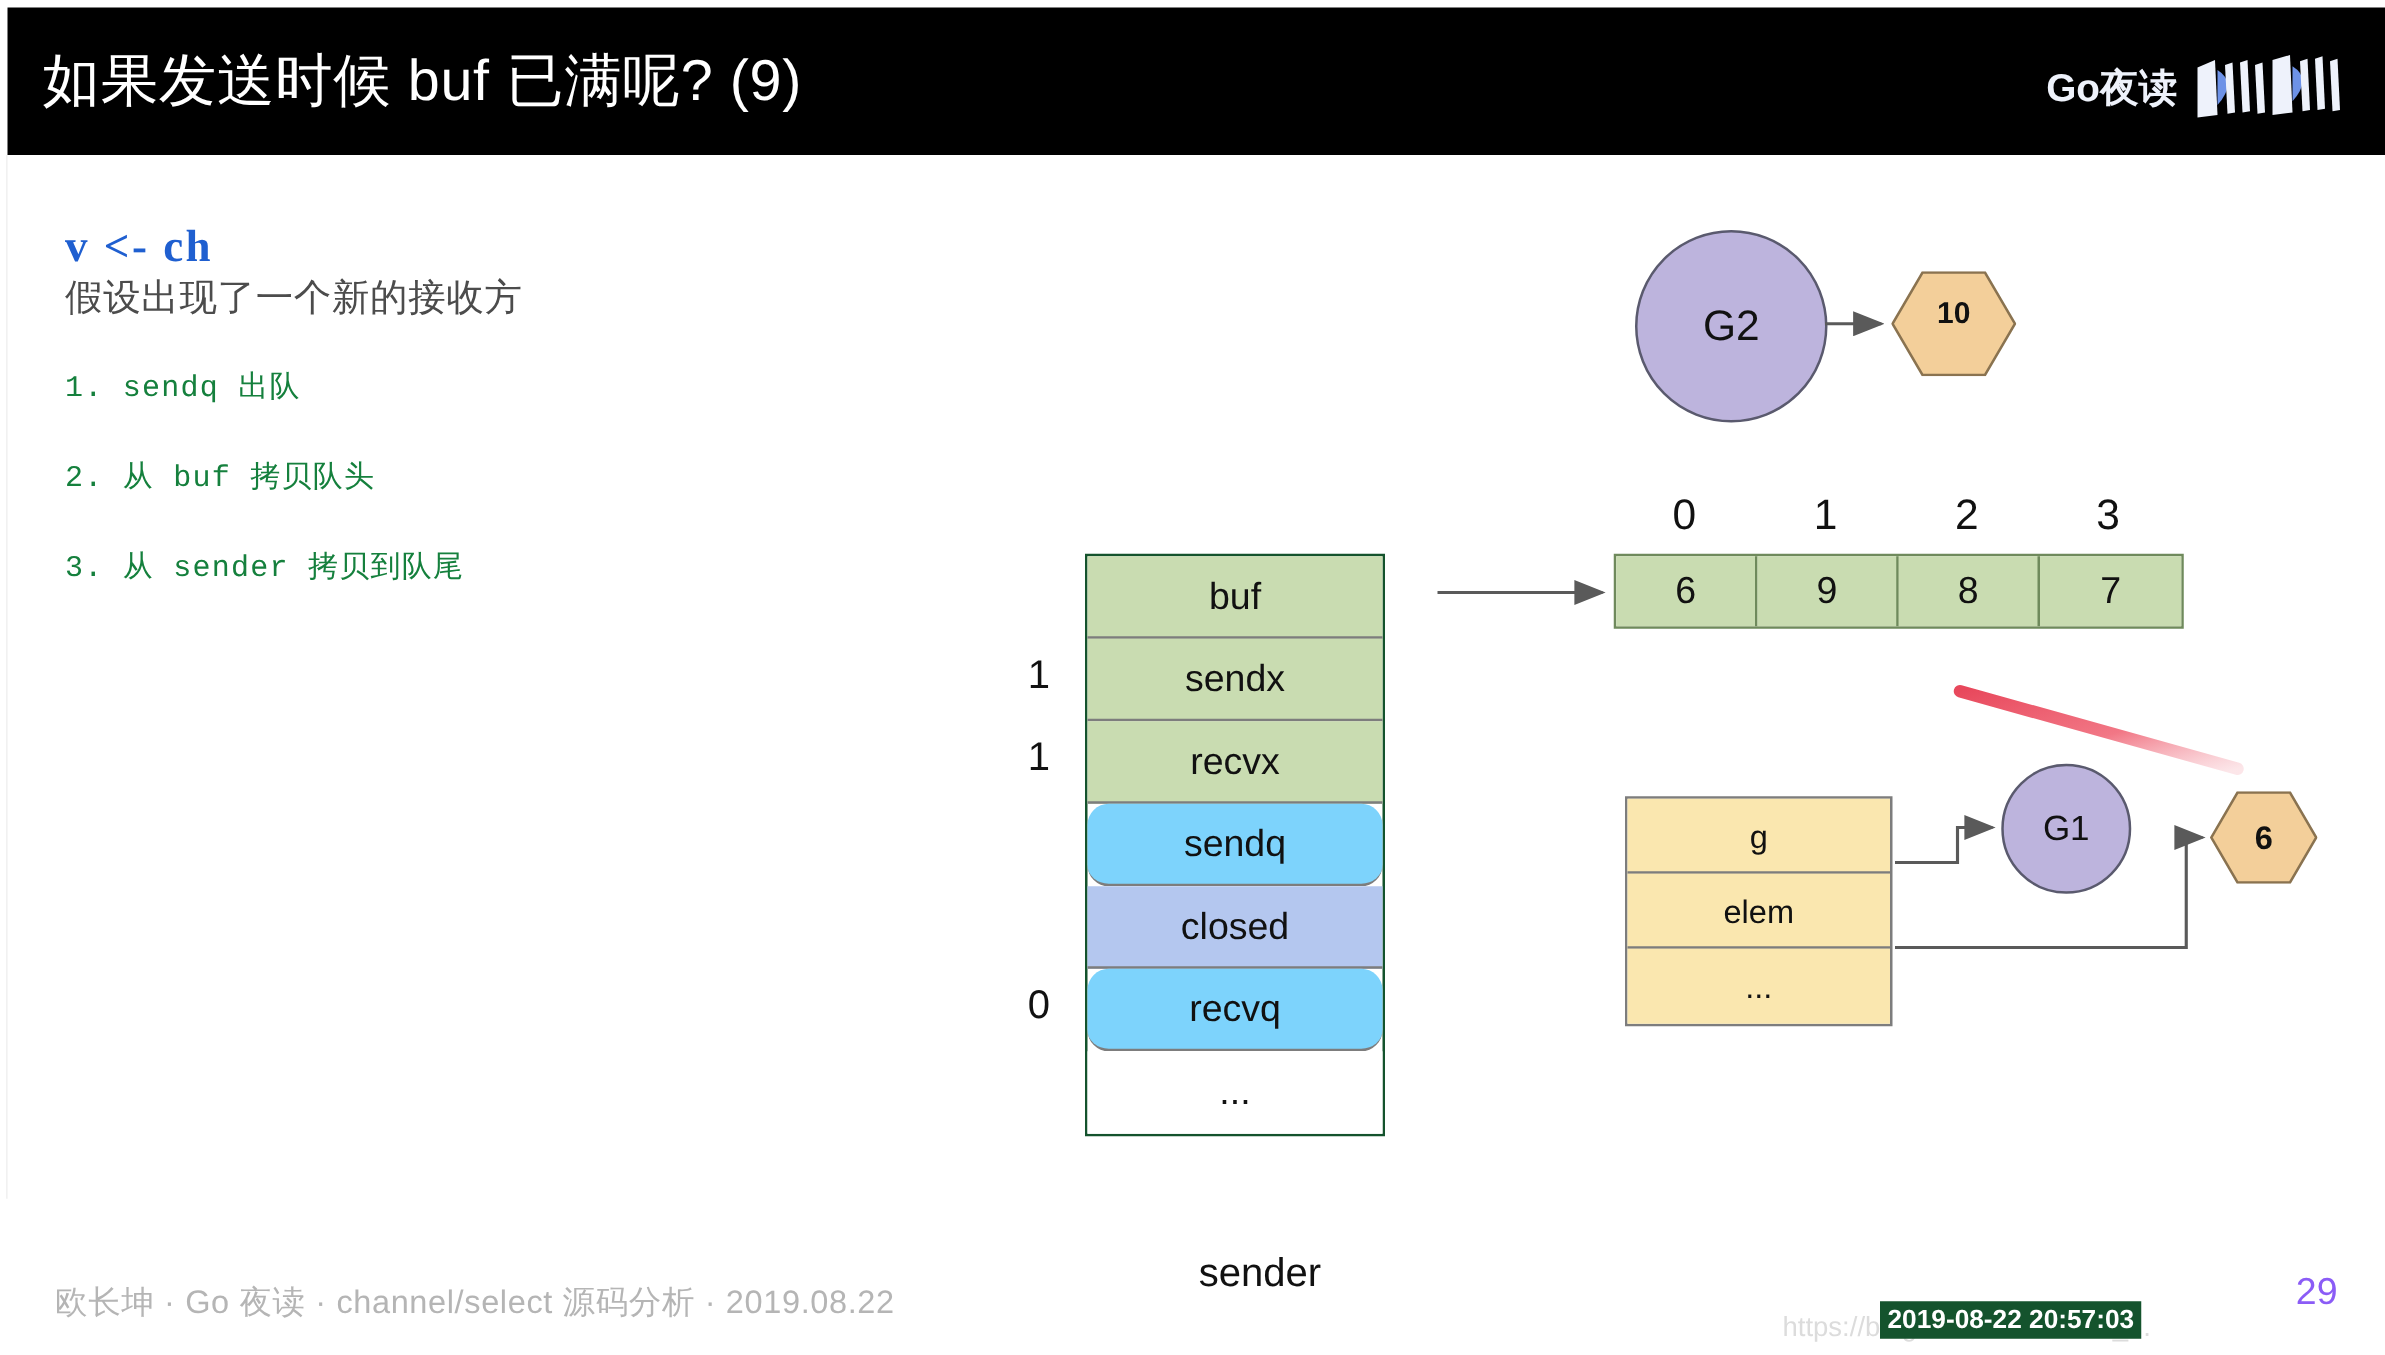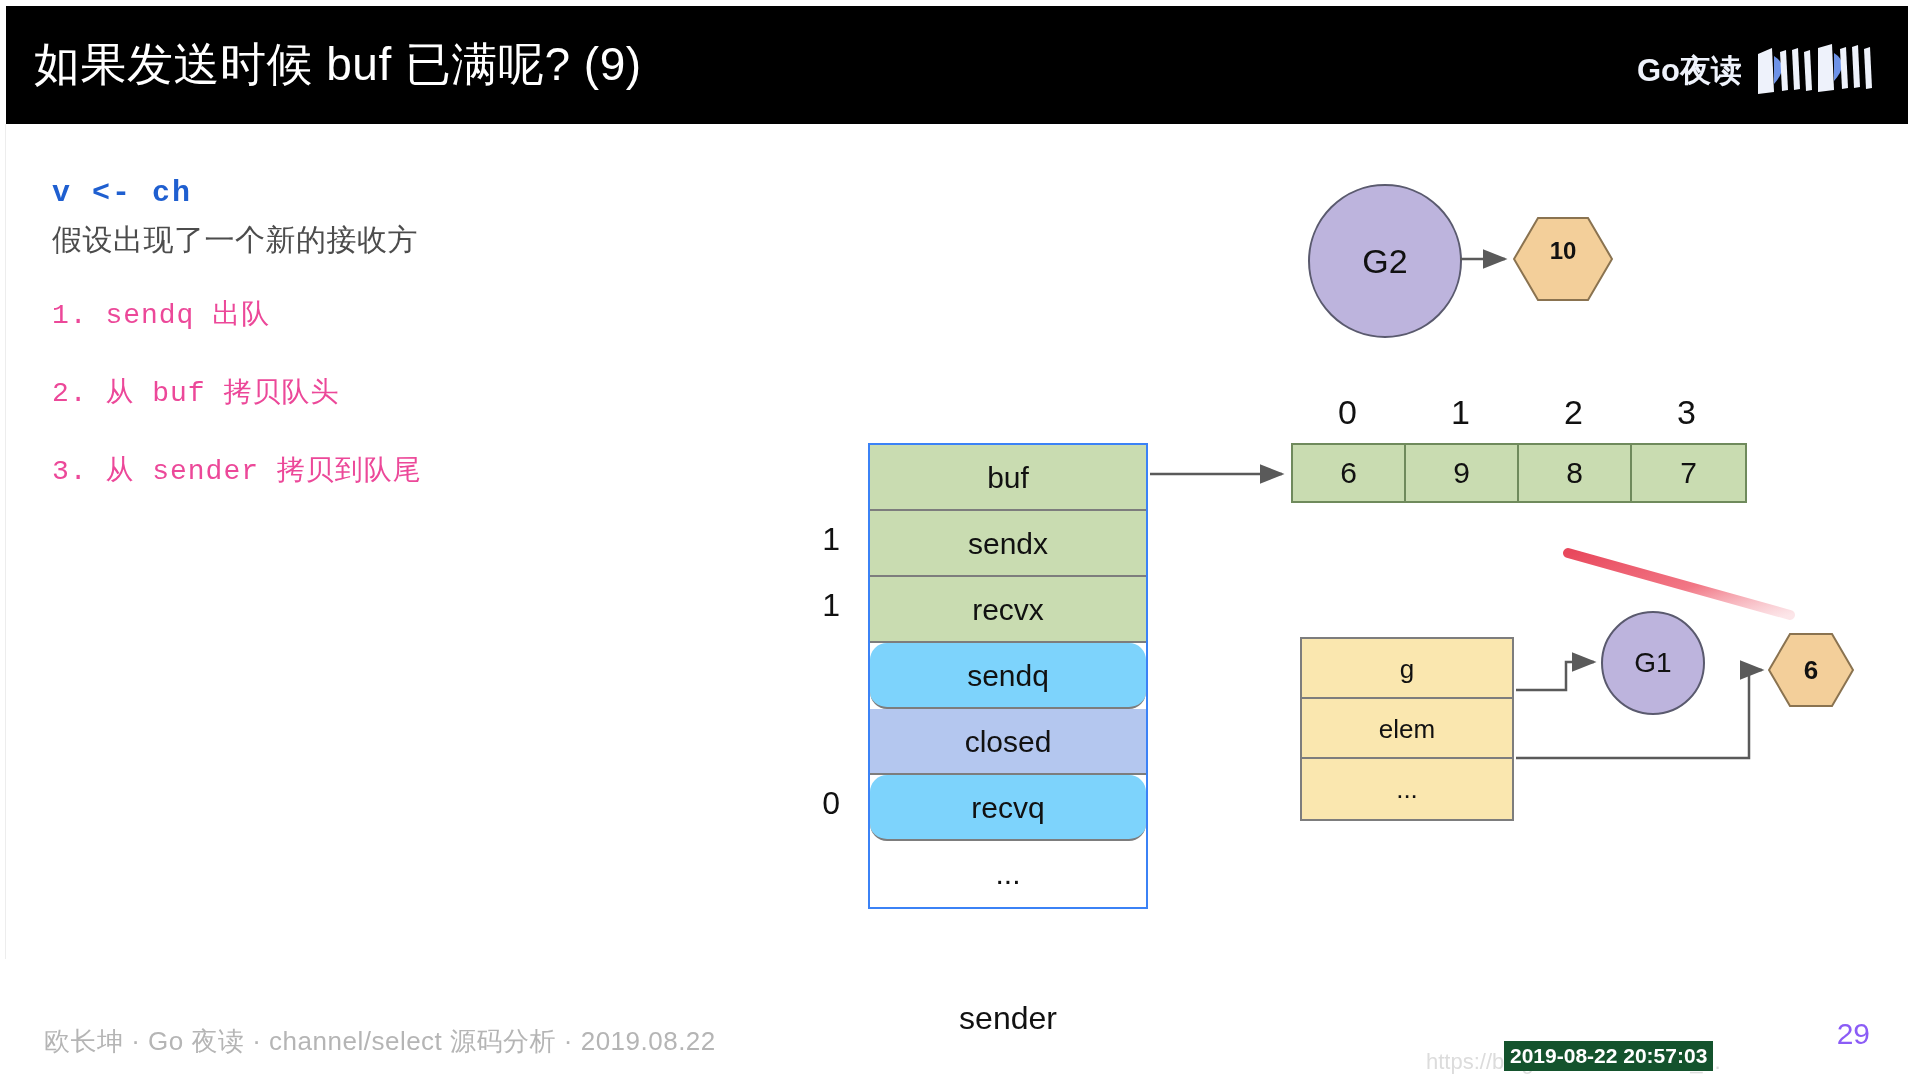--- a/index.html
+++ b/index.html
@@ -29,37 +29,37 @@
     font-size:31px;font-weight:bold;color:#eef2fb;letter-spacing:0px;
   }
   .bili-logo{
     position:relative;width:128px;height:54px;
   }
   .bili-logo svg{display:block;}
 
   
   .left-col{position:absolute;left:52px;top:176px;width:620px;}
   .code-line{
-    font-family:Liberation Mono, monospace;
-    font-size:30px;font-weight:bold;color:#1f5fd0;letter-spacing:2px;
-    margin:0 0 10px 0;
+    font-family:Liberation Serif, serif;
+    font-size:36px;font-weight:bold;color:#1f5fd0;letter-spacing:2px;
+    margin:0 0 0 0;
   }
   .subtitle{
     font-size:30px;color:#4c4c4c;margin:0 0 34px 0;letter-spacing:.5px;
   }
   .step{
     font-family:"Liberation Mono","DejaVu Sans Mono",monospace;
-    font-size:28px;color:#ec4899;margin:0 0 40px 0;letter-spacing:1px;
+    font-size:24px;color:#15803d;margin:0 0 40px 0;letter-spacing:1px;
     white-space:nowrap;
   }
 
   
   .hchan{
-    position:absolute;left:868px;top:443px;width:280px;
-    border:2px solid #3b82f6;box-sizing:border-box;
+    position:absolute;left:868px;top:443px;width:240px;
+    border:2px solid #14532d;box-sizing:border-box;
   }
   .hchan-row{
     height:66px;line-height:66px;text-align:center;
     font-size:30px;color:#111;
     border-bottom:2px solid #7d7d7d;box-sizing:border-box;
   }
   .hchan-row:last-child{border-bottom:none;}
   .c-green{background:#c9dcb1;}
   .c-yellow{background:#7dd3fc;border-radius:17px;}
   .c-blue{background:#b4c7ef;}

